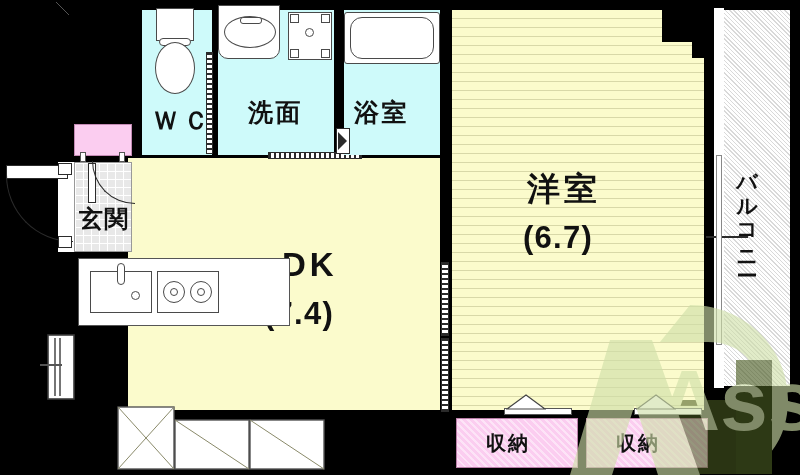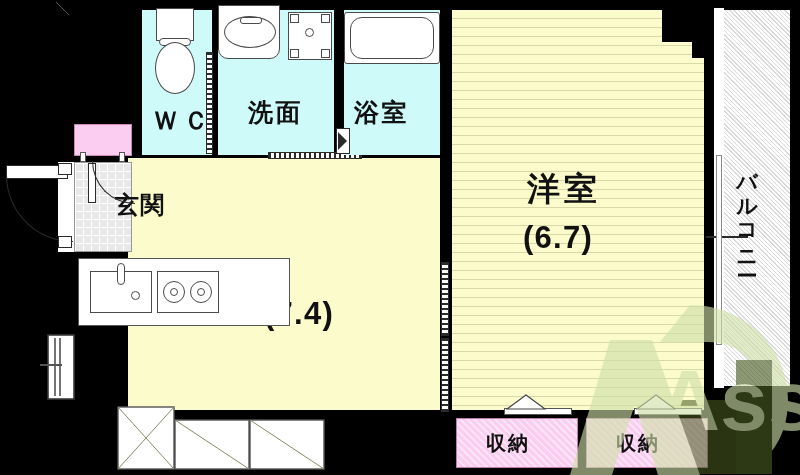--- a/index.html
+++ b/index.html
@@ -114,36 +114,37 @@
 
   <div class="abs" style="left:662px;top:10px;width:42px;height:32px;background:#000000;"></div>
   <div class="abs" style="left:692px;top:10px;width:12px;height:48px;background:#000000;"></div>
 
   <div class="lbl lbl-room" style="left:527px;top:172px;">洋室</div>
   <div class="lbl lbl-area" style="left:523px;top:222px;">(6.7)</div>
 
   <div class="abs fill-dk" style="left:128px;top:158px;width:312px;height:252px;"></div>
   <div class="abs fill-dk" style="left:128px;top:158px;width:312px;height:20px;"></div>
 
+  <div class="lbl lbl-room" style="left:282px;top:248px;">DK</div>
   <div class="lbl lbl-area" style="left:264px;top:298px;">(7.4)</div>
 
   <div class="abs fill-white" style="left:78px;top:258px;width:212px;height:68px;border:1.5px solid #555;"></div>
 
   <div class="fx" style="left:90px;top:271px;width:62px;height:42px;"></div>
   <div class="fx fx-thin" style="left:117px;top:263px;width:8px;height:22px;border-radius:4px;"></div>
   <div class="fx fx-thin" style="left:131px;top:291px;width:9px;height:9px;border-radius:50%;"></div>
 
   <div class="fx" style="left:157px;top:271px;width:62px;height:42px;"></div>
   <div class="fx fx-thin" style="left:163px;top:281px;width:22px;height:22px;border-radius:50%;"></div>
   <div class="fx fx-thin" style="left:170px;top:288px;width:8px;height:8px;border-radius:50%;"></div>
   <div class="fx fx-thin" style="left:190px;top:281px;width:22px;height:22px;border-radius:50%;"></div>
   <div class="fx fx-thin" style="left:197px;top:288px;width:8px;height:8px;border-radius:50%;"></div>
 
   <div class="abs fill-entry" style="left:74px;top:162px;width:58px;height:90px;border:1px solid #999;"></div>
-  <div class="lbl lbl-entry" style="left:79px;top:193px;margin-left:36px;">玄関</div>
+  <div class="lbl lbl-entry" style="left:79px;top:207px;">玄関</div>
 
   <div class="abs fill-pink" style="left:74px;top:124px;width:58px;height:32px;border:1px solid #c48ab4;"></div>
 
   <div class="abs fill-white" style="left:80px;top:152px;width:6px;height:10px;border:1px solid #555;"></div>
   <div class="abs fill-white" style="left:119px;top:152px;width:6px;height:10px;border:1px solid #555;"></div>
 
   <div class="doorleaf" style="left:88px;top:163px;width:6px;height:38px;"></div>
   <div class="arc" style="left:92px;top:161px;width:42px;height:42px;border-radius:0 0 0 100%;
               border-top:none;border-right:none;transform:rotate(0deg);"></div>
 

